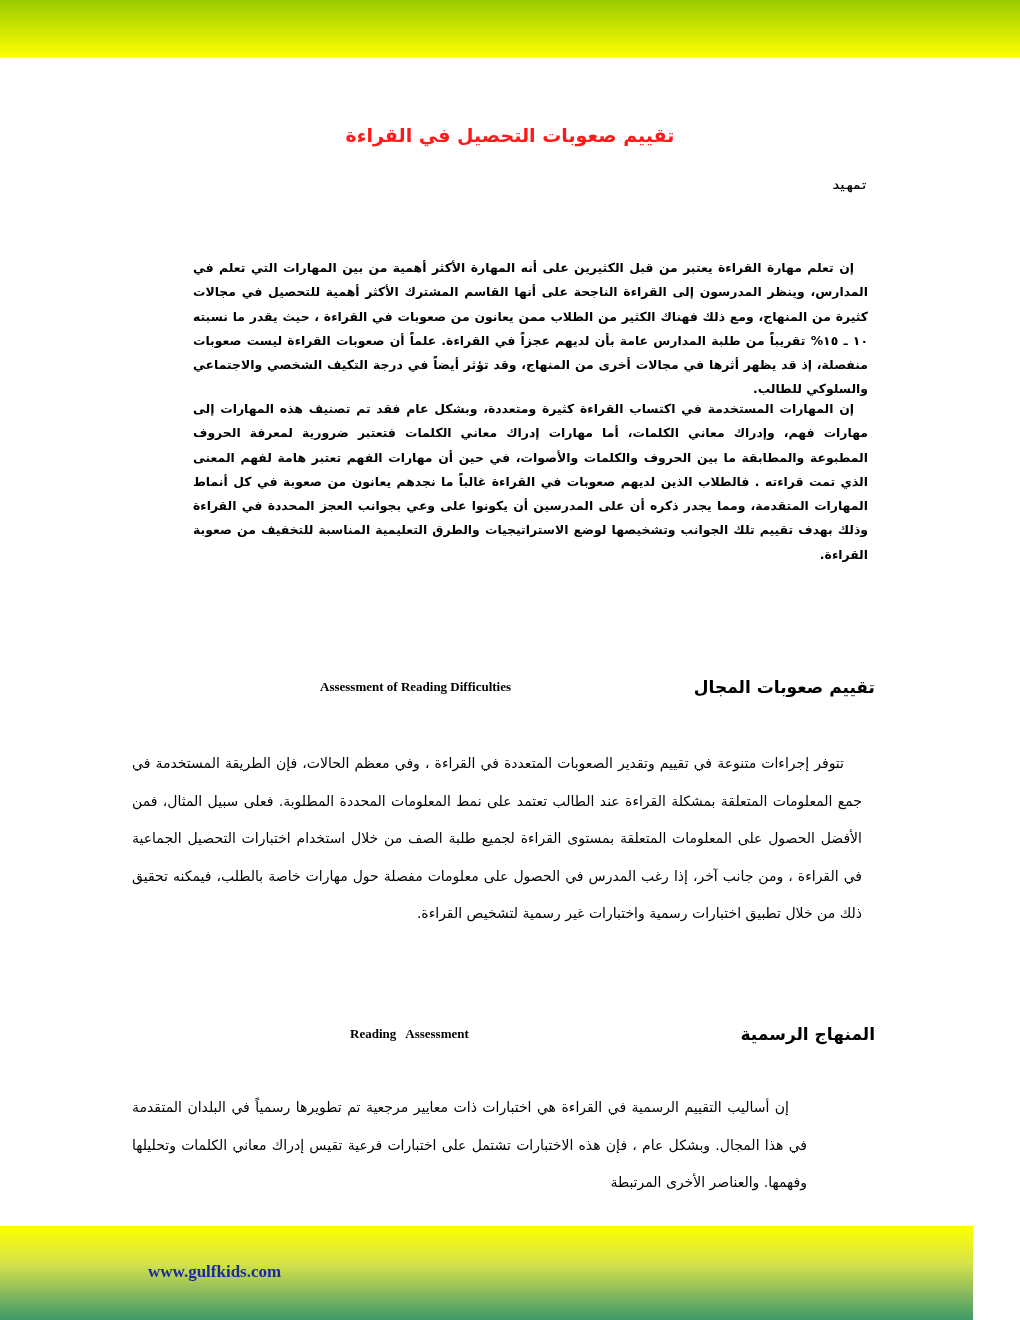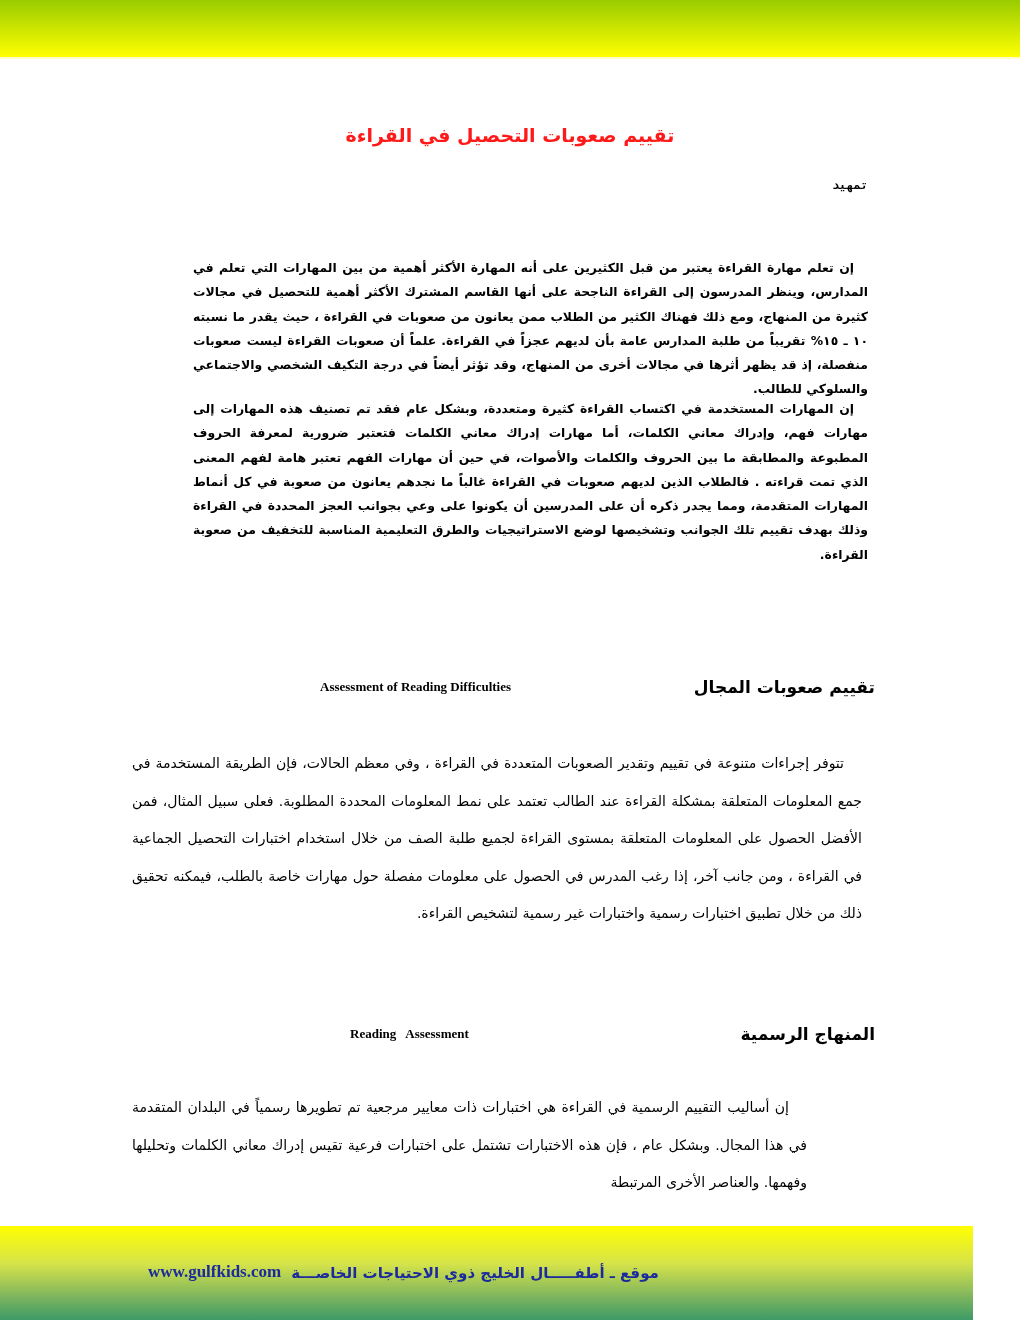--- a/index.html
+++ b/index.html
@@ -90,14 +90,13 @@
 <div class="sec-head sh2">
   <span class="ar">المنهاج الرسمية</span>
   <span class="en" style="white-space:pre">Reading   Assessment</span>
 </div>
 
 <p class="para-reg p4"><span class="ind"></span><span>إن أساليب التقييم الرسمية في القراءة هي اختبارات ذات معايير مرجعية تم تطويرها رسمياً في البلدان المتقدمة في هذا المجال. وبشكل عام ، فإن هذه الاختبارات تشتمل على اختبارات فرعية تقيس إدراك معاني الكلمات وتحليلها وفهمها. والعناصر الأخرى المرتبطة</span></p>
 
 <div class="footer-band"></div>
 <div class="footer-text">
   <span class="footer-url">www.gulfkids.com</span>
-  <span class="footer-ar">موقع ـ أطفـــــال الخليج ذوي الاحتياجات الخاصـــة</span>
 </div>
 
 </body></html>

